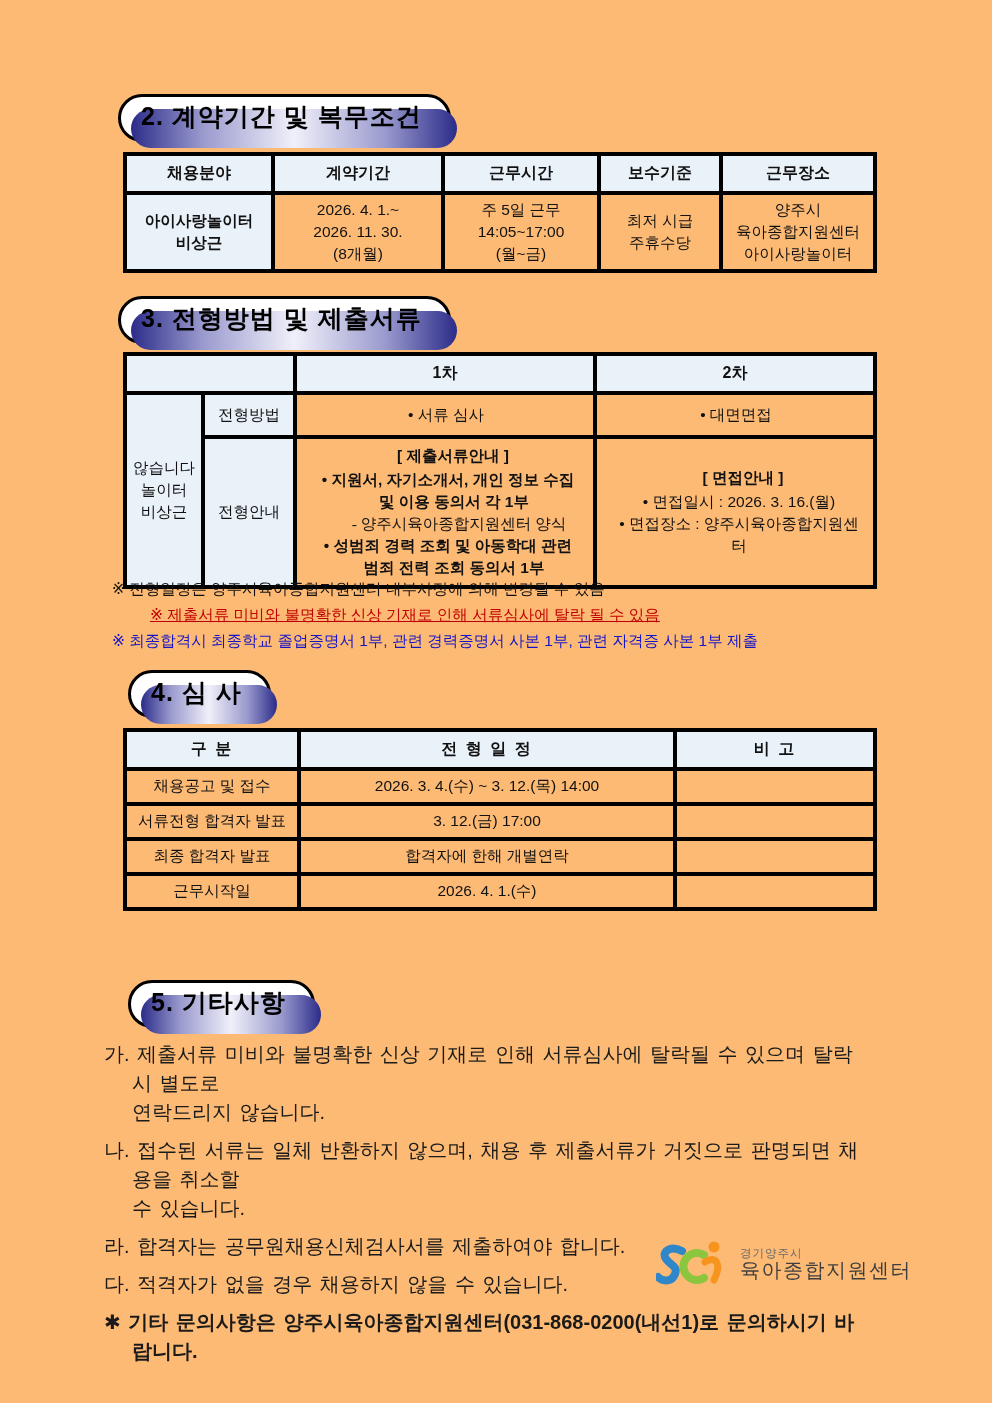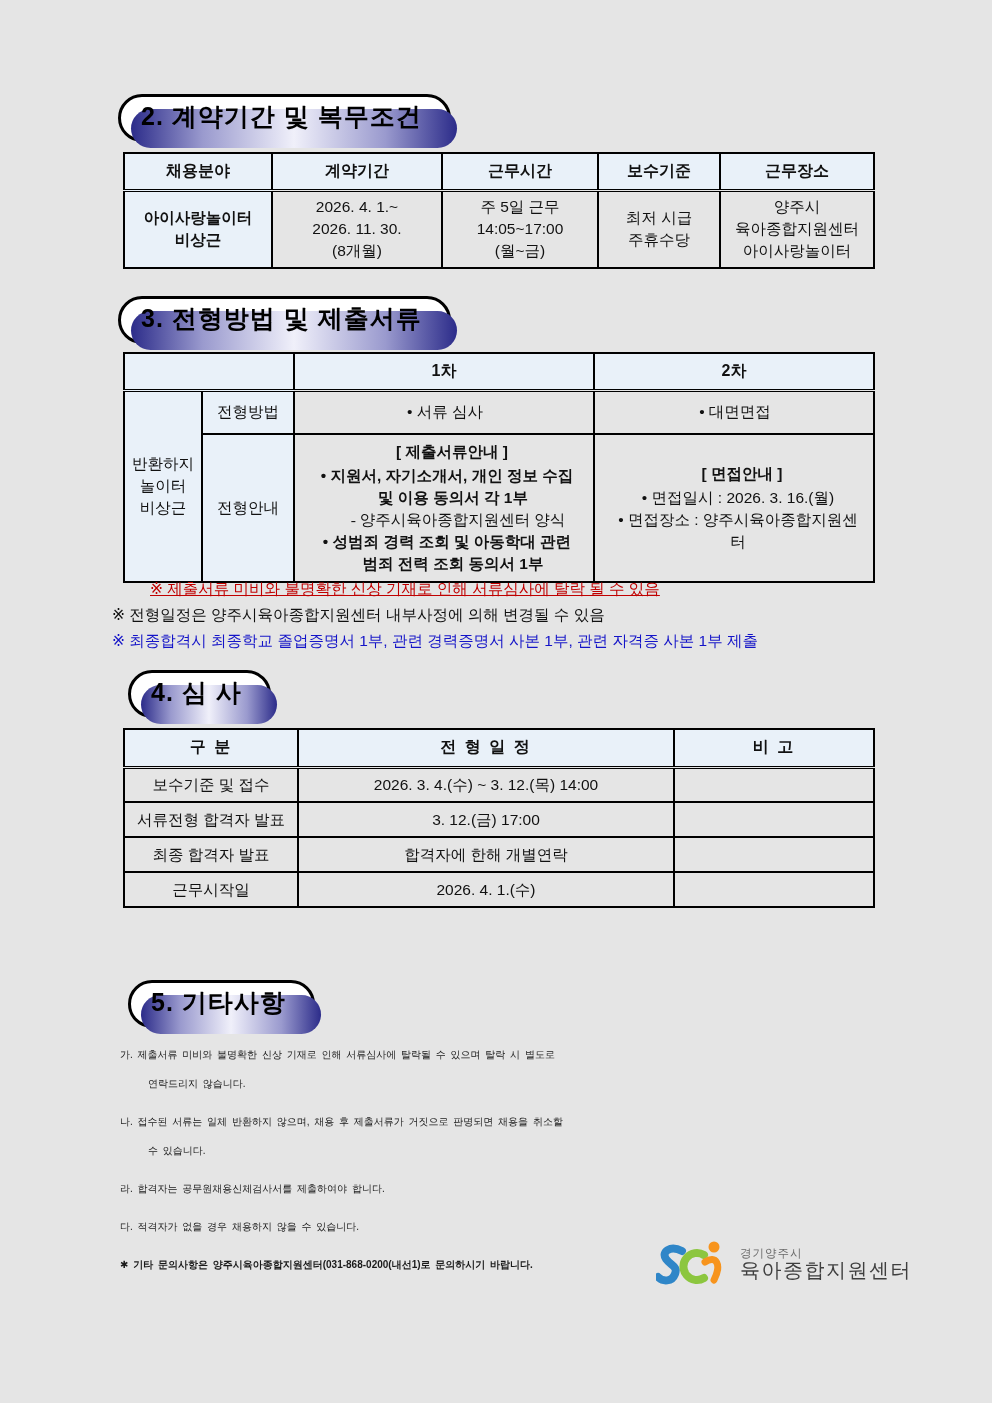--- a/index.html
+++ b/index.html
@@ -1,19 +1,19 @@
 <!DOCTYPE html>
 <html><head>
 <meta charset="utf-8">
 <style>
   * { margin:0; padding:0; box-sizing:border-box; }
   html,body { background:#ffffff; }
   .page {
     position:relative; width:992px; height:1403px; margin:0 auto;
-    background:#e5e5e5; overflow:hidden;
+    background:#fdba74; overflow:hidden;
     font-family:"Liberation Sans","DejaVu Sans",sans-serif;
     color:#111;
   }
   
   .pill {
     position:absolute; display:inline-block; z-index:2;
     background:#ffffff; border:3px solid #000; border-radius:26px;
     padding:3px 26px 6px 20px;
     font-size:25px; font-weight:700; letter-spacing:1px; color:#000;
     white-space:nowrap;
@@ -23,21 +23,21 @@
     left:10px; right:-9px; top:12px; bottom:-9px; border-radius:26px;
     background:linear-gradient(to right,#2c2c8a 0%,#9a9ace 22%,#f0f0fa 50%,#9a9ace 78%,#2c2c8a 100%);
   }
   
   table.t {
     position:absolute; left:123px; width:750px;
     border-collapse:collapse; table-layout:fixed;
     border-top:2.5px solid #000; border-bottom:2.5px solid #000;
     font-size:15.5px; color:#111;
   }
-  table.t th, table.t td { border:2px solid #000000; vertical-align:middle; text-align:center; line-height:1.42; }
+  table.t th, table.t td { border:4px solid #000000; vertical-align:middle; text-align:center; line-height:1.42; }
   table.t th {
     background:#e9f1f9; font-weight:700; font-size:16px;
     border-bottom:3px double #000; padding:6px 2px;
   }
   td.hd { background:#e9f1f9; }
   .pre { white-space:pre-line; }
   .bold { font-weight:700; }
   td.cnt { text-align:left; padding:6px 8px 6px 10px; }
   
   .t1 { top:152px; }
@@ -57,21 +57,21 @@
   .t3 thead th { height:38px; letter-spacing:2px; }
   .t3 tbody td { height:35px; padding:3px 4px; }
   .t3 tbody tr.last td { height:52px; }
   .t3 .note-small { font-size:13px; line-height:1.35; }
   
   .notes { position:absolute; left:112px; top:576px; width:820px; font-size:15.5px; }
   .note-line { line-height:26px; color:#111; }
   .note-red  { margin-left:38px; color:#c00000; text-decoration:underline; }
   .note-blue { color:#1414c8; }
   
-  .body5 { position:absolute; left:120px; top:1040px; width:766px; font-size:10px; color:#1a1a1a; }
+  .body5 { position:absolute; left:104px; top:1040px; width:766px; font-size:20px; color:#1a1a1a; }
   .para { padding-left:28px; text-indent:-28px; white-space:pre-line; line-height:29px; margin-bottom:9px; word-spacing:2px; }
   .para.contact { font-weight:700; margin-top:3px; }
   
   .logo { position:absolute; left:656px; top:1238px; display:flex; align-items:center; gap:8px; }
   .logo-text { display:flex; flex-direction:column; line-height:1.1; }
   .logo-region { font-size:11.5px; color:#6a6a6a; letter-spacing:1px; }
   .logo-name { font-size:20px; color:#3f3f3f; letter-spacing:1.5px; font-weight:500; }
 </style>
 </head>
 <body>
@@ -127,21 +127,21 @@
       </colgroup>
     <thead>
       <tr>
         <th colspan="2"></th>
         <th>1차</th>
         <th>2차</th>
       </tr>
     </thead>
     <tbody>
       <tr class="r1">
-        <td rowspan="2" class="hd pre">반환하지
+        <td rowspan="2" class="hd pre">않습니다
 놀이터
 비상근</td>
         <td class="hd lbl">전형방법</td>
         <td class="cnt">• 서류 심사</td>
         <td class="cnt">• 대면면접</td>
       </tr>
       <tr class="r2">
         <td class="hd lbl">전형안내</td>
         <td class="cnt">
           <div class="g-title">[ 제출서류안내 ]</div>
@@ -154,43 +154,43 @@
         <td class="cnt">
           <div class="g-title">[ 면접안내 ]</div>
           <div class="g-line">• 면접일시 : 2026. 3. 16.(월)</div>
           <div class="g-line">• 면접장소 : 양주시육아종합지원센터</div>
         </td>
       </tr>
     </tbody>
   </table>
 
   <div class="notes">
+    <div class="note-line">※ 전형일정은 양주시육아종합지원센터 내부사정에 의해 변경될 수 있음</div>
     <div class="note-line note-red">※ 제출서류 미비와 불명확한 신상 기재로 인해 서류심사에 탈락 될 수 있음</div>
-    <div class="note-line">※ 전형일정은 양주시육아종합지원센터 내부사정에 의해 변경될 수 있음</div>
     <div class="note-line note-blue">※ 최종합격시 최종학교 졸업증명서 1부, 관련 경력증명서 사본 1부, 관련 자격증 사본 1부 제출</div>
   </div>
 
   <div class="pill" style="left:128px; top:670px;">4. 심 사</div>
 
   <table class="t t3">
     <colgroup>
         <col style="width:174px">
         <col style="width:376px">
         <col style="width:200px">
       </colgroup>
     <thead>
       <tr>
         <th>구 분</th>
         <th>전 형 일 정</th>
         <th>비 고</th>
       </tr>
     </thead>
     <tbody>
       <tr>
-        <td>보수기준 및 접수</td>
+        <td>채용공고 및 접수</td>
         <td>2026. 3. 4.(수) ~ 3. 12.(목) 14:00</td>
         <td></td>
       </tr>
       <tr>
         <td>서류전형 합격자 발표</td>
         <td>3. 12.(금) 17:00</td>
         <td></td>
       </tr>
       <tr>
         <td>최종 합격자 발표</td>

